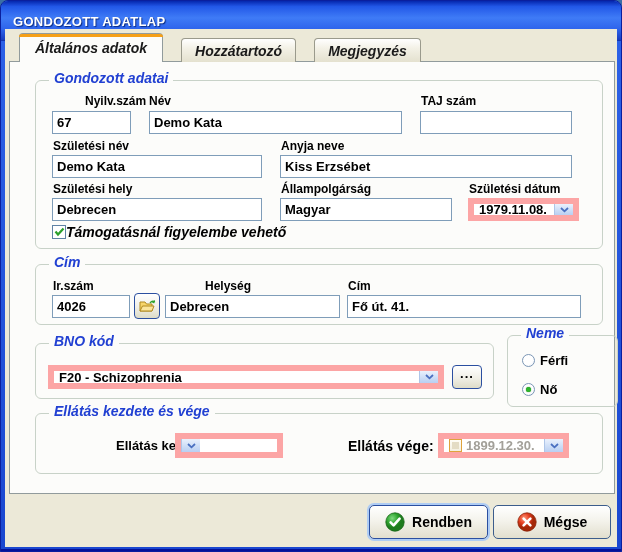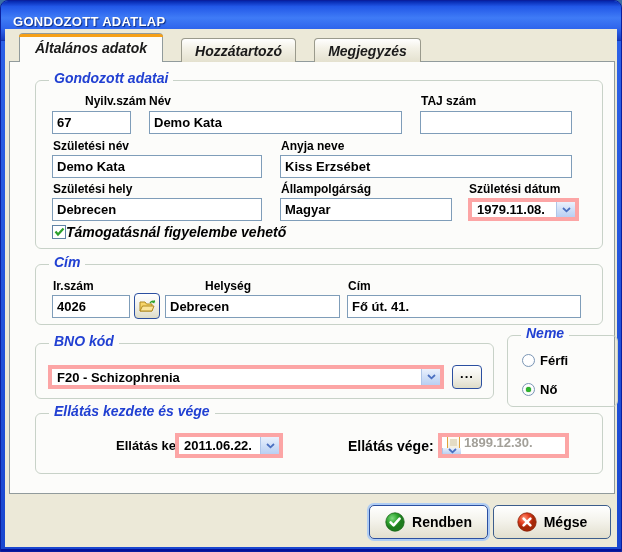--- a/index.html
+++ b/index.html
@@ -62,21 +62,21 @@
   .flabel { position:absolute; font-size:12px; font-weight:bold; color:#000; white-space:nowrap; }
 
   .tinput {
     position:absolute; height:23px; border:1px solid #7F9DB9; background:#fff;
     font-family:"Liberation Sans",sans-serif; font-size:13px; font-weight:bold; color:#000;
     padding:1px 4px; outline:none;
   }
 
   
   .combo {
-    position:absolute; height:23px; border:4px solid #fca5a5; background:#fff;
+    position:absolute; height:23px; border:6px solid #fca5a5; background:#fff;
     display:flex; align-items:stretch; overflow:hidden;
   }
   .combo .ctext {
     flex:1; display:flex; align-items:center; padding:0 5px;
     font-size:13px; font-weight:bold; color:#000; white-space:nowrap; overflow:hidden;
   }
   .combo .cbtn {
     width:19px; border-left:1px solid #AEC5E8;
     background:linear-gradient(180deg,#EAF1FD,#CBDCF6 60%,#B9CFF2);
     display:flex; align-items:center; justify-content:center; cursor:pointer;
@@ -230,30 +230,29 @@
           <span class="radio checked"></span>
           <span class="radio-label">Nő</span>
         </div>
       </div>
 
       <div class="group" style="left:25px; top:351px; width:568px; height:61px;">
         <span class="group-title">Ellátás kezdete és vége</span>
 
         <span class="flabel" style="left:80px; top:24px; font-size:13px;">Ellátás kezdete:</span>
         <div class="combo" style="left:139px; top:19px; width:108px; height:25px;">
-          <span class="ctext">2011.06.22.</span>
           <span class="cbtn">
             <svg width="9" height="6" viewBox="0 0 9 6">
                 <path d="M1 1 L4.5 4.3 L8 1" stroke="#4A6FC0" stroke-width="1.8" fill="none"></path>
               </svg>
           </span>
         </div>
 
         <span class="flabel" style="left:312px; top:24px; font-size:14px;">Ellátás vége:</span>
-        <div class="combo disabled" style="left:402px; top:19px; width:131px; height:25px;flex-direction:column;">
+        <div class="combo disabled" style="left:402px; top:19px; width:131px; height:25px;">
           <span class="ctext">
             <span class="mini-check"></span>
             <span>1899.12.30.</span>
           </span>
           <span class="cbtn">
             <svg width="9" height="6" viewBox="0 0 9 6">
                 <path d="M1 1 L4.5 4.3 L8 1" stroke="#4A6FC0" stroke-width="1.8" fill="none"></path>
               </svg>
           </span>
         </div>

